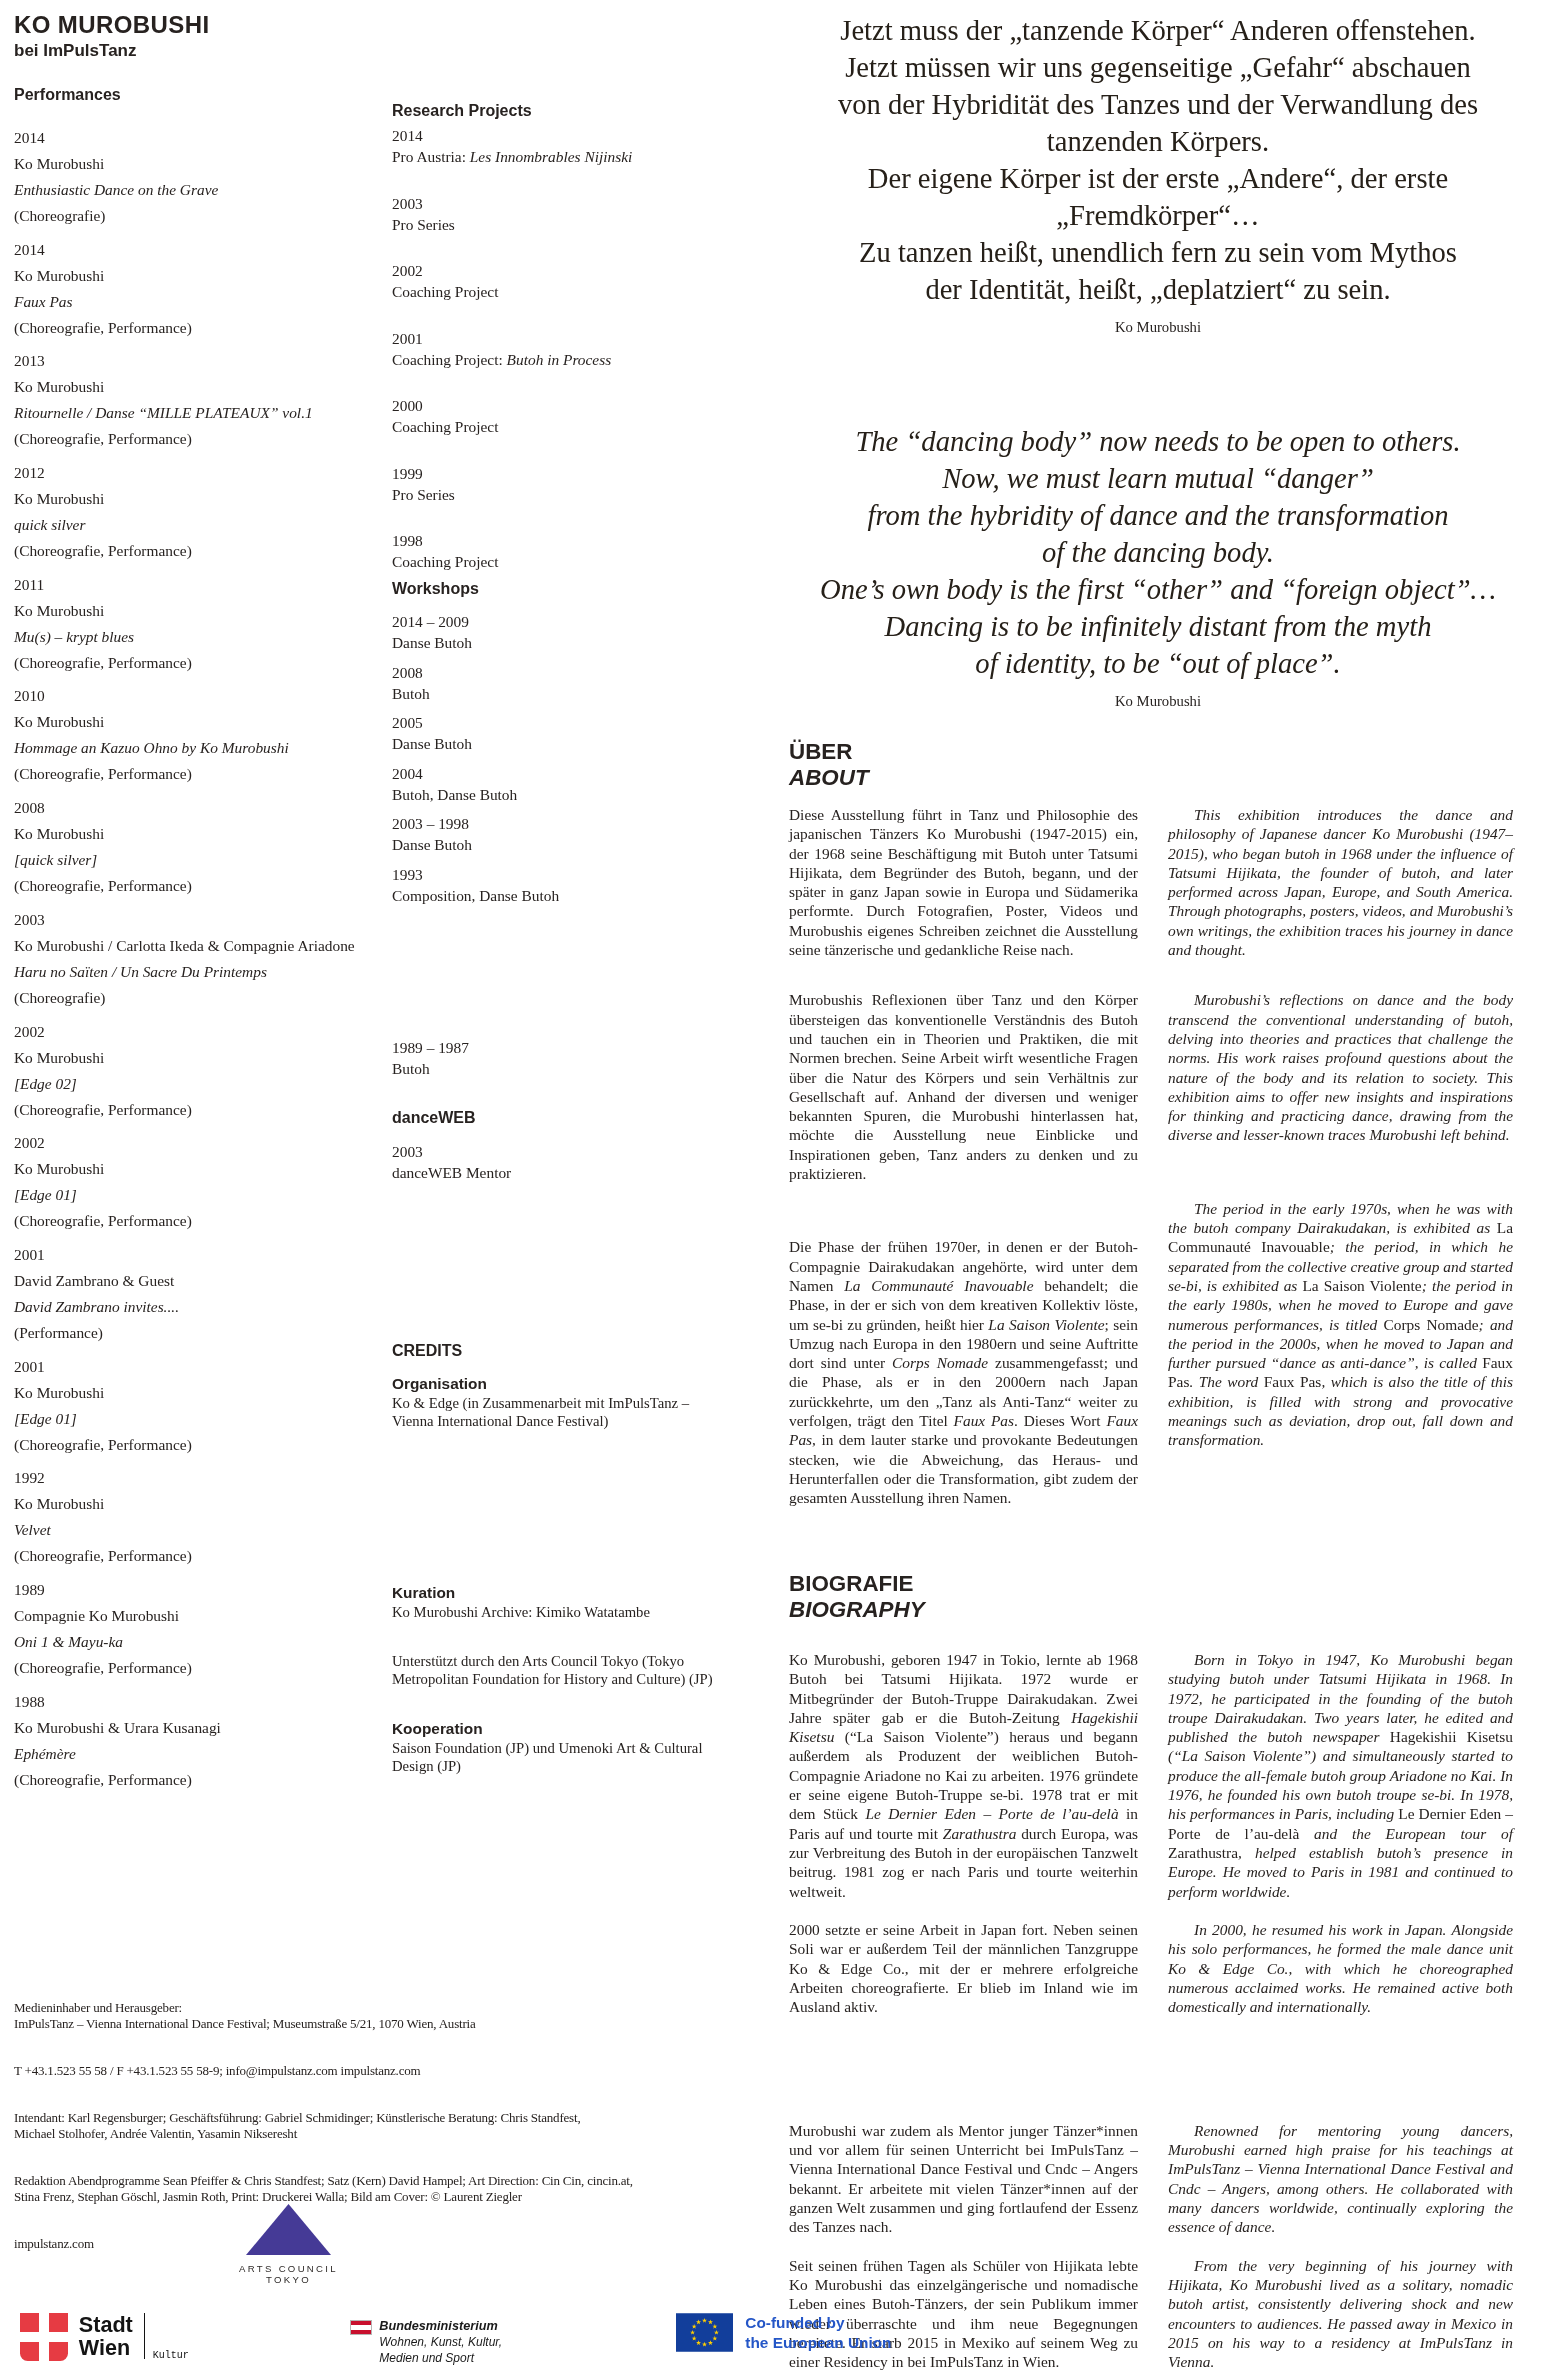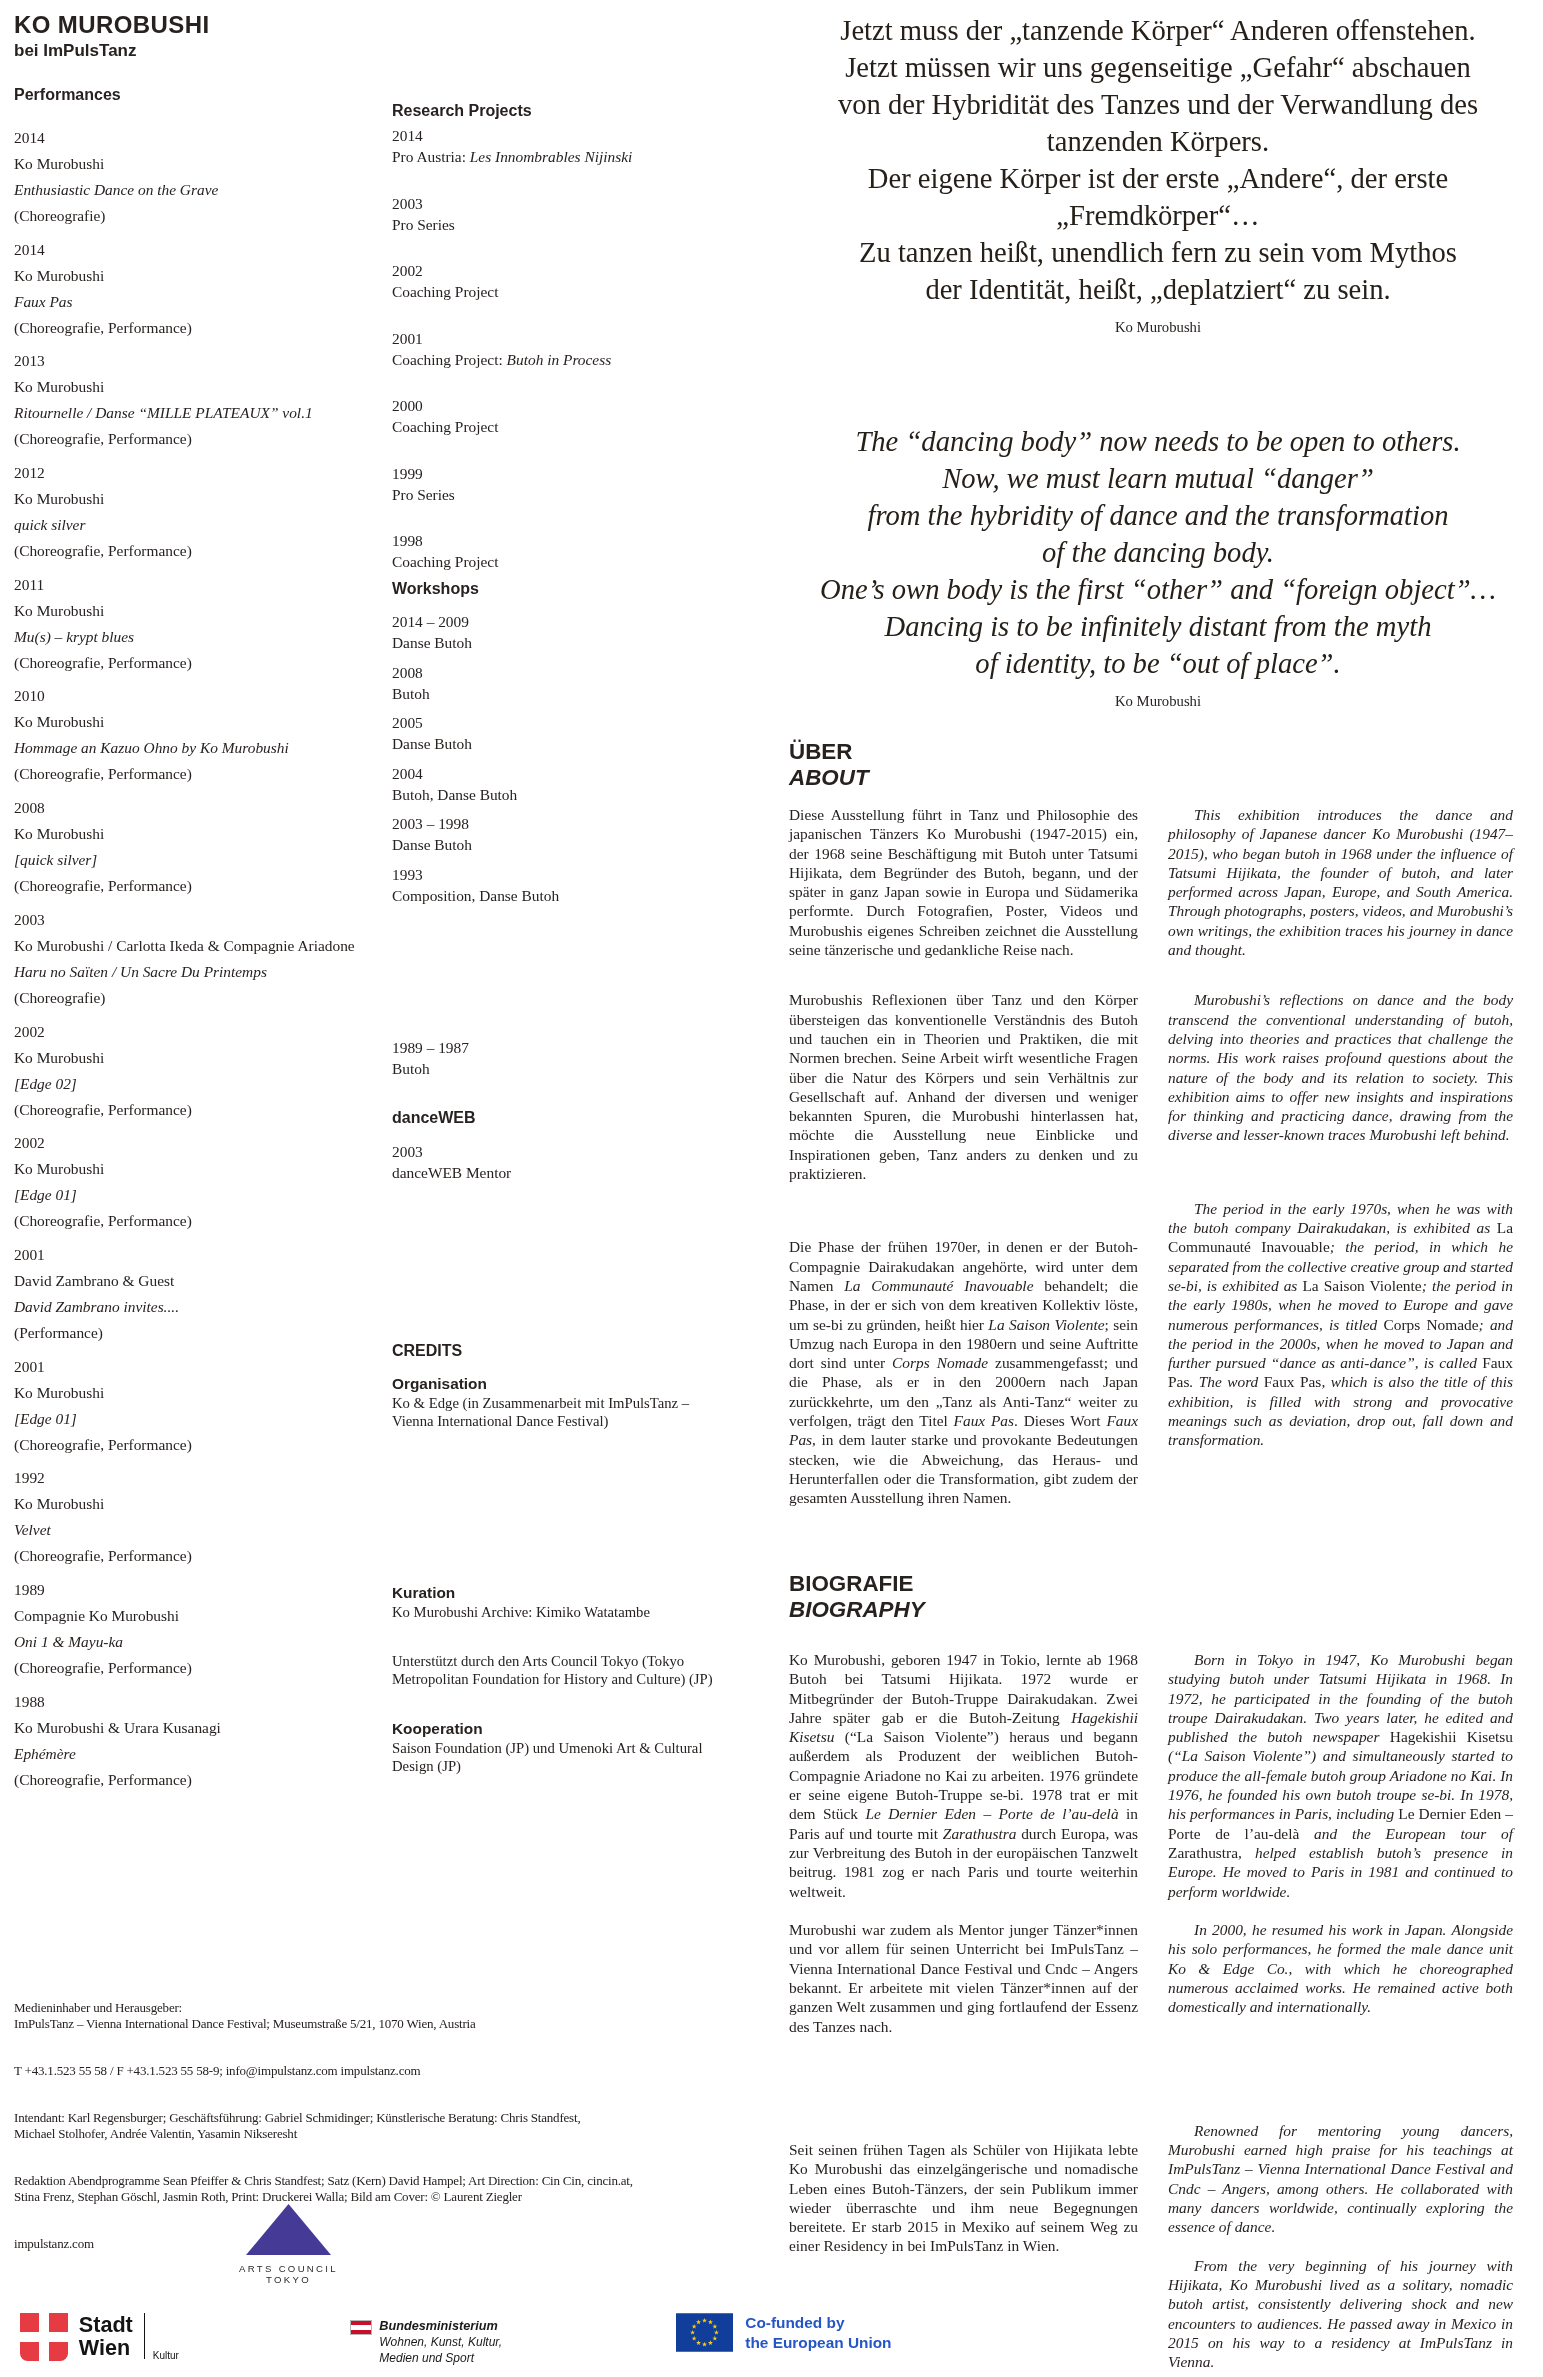--- a/index.html
+++ b/index.html
@@ -83,21 +83,21 @@
   .act-tri { width:85px; height:51px; background:#453a96; clip-path:polygon(50% 0, 100% 100%, 0 100%); margin:0 auto; }
   .act-label { margin-top:7.7px; font-family:"Liberation Sans",sans-serif; font-size:9.6px; letter-spacing:2.3px; color:#2e2a28; }
 
   
   #wien { left:20px; top:2313px; display:flex; align-items:flex-start; }
   .wien-shield { width:48px; height:48px; background:#e63b43; position:relative; border-radius:0 0 7.7px 7.7px; }
   .wien-shield:before { content:""; position:absolute; left:18.5px; top:0; width:10.8px; height:100%; background:#fff; }
   .wien-shield:after { content:""; position:absolute; top:18.5px; left:0; height:10.8px; width:100%; background:#fff; }
   .wien-text { margin-left:10.8px; font-family:"Liberation Sans",sans-serif; font-weight:bold; font-size:21.6px; line-height:23px; color:#141414; }
   .wien-div { margin-left:10.8px; width:1.5px; height:46px; background:#141414; }
-  .wien-kultur { margin-left:7.7px; font-family:Liberation Sans, sans-serif; font-size:10px; color:#141414; align-self:flex-end; }
+  .wien-kultur { margin-left:7.7px; font-family:Liberation Mono, monospace; font-size:10px; color:#141414; align-self:flex-end; }
 
   
   #ministry { left:350px; top:2318px; display:flex;font-style:italic; }
   .at-flag { width:21.6px; height:15.4px; margin-top:1.5px; border:0.8px solid #b5b5b5;
     background:linear-gradient(180deg,#c8102e 33.3%,#ffffff 33.3% 66.6%,#c8102e 66.6%); }
   .min-text { margin-left:7.7px; font-family:"Liberation Sans",sans-serif; color:#1a1a1a; }
   .min-l1 { font-weight:bold; font-size:12.7px; line-height:16px; }
   .min-l2 { font-size:12px; line-height:16px; }
 
   
@@ -372,20 +372,21 @@
     <p><span>Murobushi’s reflections on dance and the body transcend the conventional understanding of butoh, delving into theories and practices that challenge the norms. His work raises profound questions about the nature of the body and its relation to society. This exhibition aims to offer new insights and inspirations for thinking and practicing dance, drawing from the diverse and lesser-known traces Murobushi left behind.</span></p>
     <p><span>The period in the early 1970s, when he was with the butoh company Dairakudakan, is exhibited as </span><span class="alt">La Communauté Inavouable</span><span>; the period, in which he separated from the collective creative group and started se-bi, is exhibited as </span><span class="alt">La Saison Violente</span><span>; the period in the early 1980s, when he moved to Europe and gave numerous performances, is titled </span><span class="alt">Corps Nomade</span><span>; and the period in the 2000s, when he moved to Japan and further pursued “dance as anti-dance”, is called </span><span class="alt">Faux Pas</span><span>. The word </span><span class="alt">Faux Pas</span><span>, which is also the title of this exhibition, is filled with strong and provocative meanings such as deviation, drop out, fall down and transformation.</span></p>
   </div>
 
 <div class="abs dual-h" id="bio-h">
   <div>BIOGRAFIE</div>
   <div class="line2">BIOGRAPHY</div>
 </div>
 <div class="abs body-col col-de" id="bio-de">
     <p><span>Ko Murobushi, geboren 1947 in Tokio, lernte ab 1968 Butoh bei Tatsumi Hijikata. 1972 wurde er Mitbegründer der Butoh-Truppe Dairakudakan. Zwei Jahre später gab er die Butoh-Zeitung </span><span class="alt">Hagekishii Kisetsu</span><span> (“La Saison Violente”) heraus und begann außerdem als Produzent der weiblichen Butoh-Compagnie Ariadone no Kai zu arbeiten. 1976 gründete er seine eigene Butoh-Truppe se-bi. 1978 trat er mit dem Stück </span><span class="alt">Le Dernier Eden – Porte de l’au-delà</span><span> in Paris auf und tourte mit </span><span class="alt">Zarathustra</span><span> durch Europa, was zur Verbreitung des Butoh in der europäischen Tanzwelt beitrug. 1981 zog er nach Paris und tourte weiterhin weltweit.</span></p>
+    <p><span>2000 setzte er seine Arbeit in Japan fort. Neben seinen Soli war er außerdem Teil der männlichen Tanzgruppe Ko &amp; Edge Co., mit der er mehrere erfolgreiche Arbeiten choreografierte. Er blieb im Inland wie im Ausland aktiv.</span></p>
     <p><span>Murobushi war zudem als Mentor junger Tänzer*innen und vor allem für seinen Unterricht bei ImPulsTanz – Vienna International Dance Festival und Cndc – Angers bekannt. Er arbeitete mit vielen Tänzer*innen auf der ganzen Welt zusammen und ging fortlaufend der Essenz des Tanzes nach.</span></p>
     <p><span>Seit seinen frühen Tagen als Schüler von Hijikata lebte Ko Murobushi das einzelgängerische und nomadische Leben eines Butoh-Tänzers, der sein Publikum immer wieder überraschte und ihm neue Begegnungen bereitete. Er starb 2015 in Mexiko auf seinem Weg zu einer Residency in bei ImPulsTanz in Wien.</span></p>
   </div>
 <div class="abs body-col col-en" id="bio-en">
     <p><span>Born in Tokyo in 1947, Ko Murobushi began studying butoh under Tatsumi Hijikata in 1968. In 1972, he participated in the founding of the butoh troupe Dairakudakan. Two years later, he edited and published the butoh newspaper </span><span class="alt">Hagekishii Kisetsu</span><span> (“La Saison Violente”) and simultaneously started to produce the all-female butoh group Ariadone no Kai. In 1976, he founded his own butoh troupe se-bi. In 1978, his performances in Paris, including </span><span class="alt">Le Dernier Eden – Porte de l’au-delà</span><span> and the European tour of </span><span class="alt">Zarathustra</span><span>, helped establish butoh’s presence in Europe. He moved to Paris in 1981 and continued to perform worldwide.</span></p>
     <p><span>In 2000, he resumed his work in Japan. Alongside his solo performances, he formed the male dance unit Ko &amp; Edge Co., with which he choreographed numerous acclaimed works. He remained active both domestically and internationally.</span></p>
     <p><span>Renowned for mentoring young dancers, Murobushi earned high praise for his teachings at ImPulsTanz – Vienna International Dance Festival and Cndc – Angers, among others. He collaborated with many dancers worldwide, continually exploring the essence of dance.</span></p>
     <p><span>From the very beginning of his journey with Hijikata, Ko Murobushi lived as a solitary, nomadic butoh artist, consistently delivering shock and new encounters to audiences. He passed away in Mexico in 2015 on his way to a residency at ImPulsTanz in Vienna.</span></p>
   </div>
 

